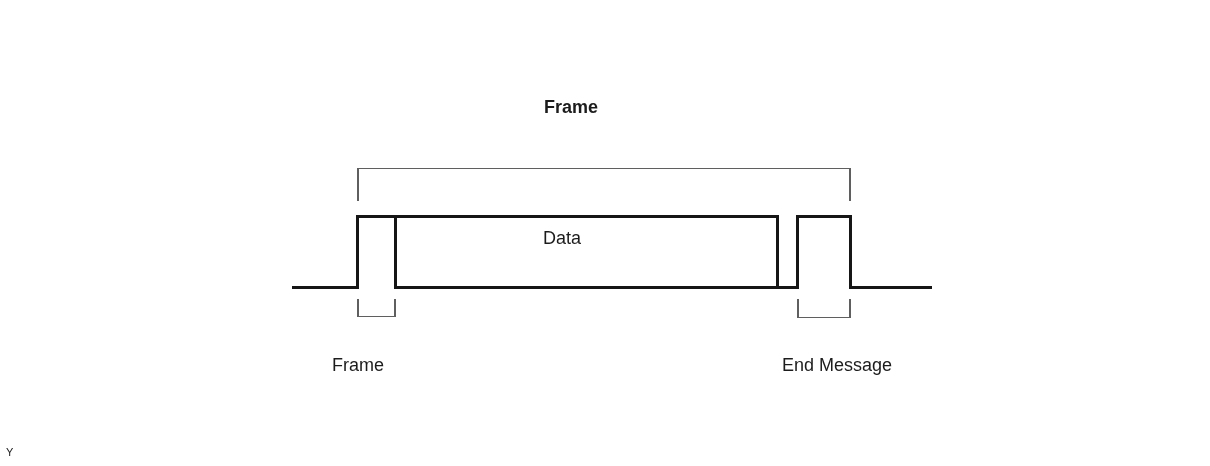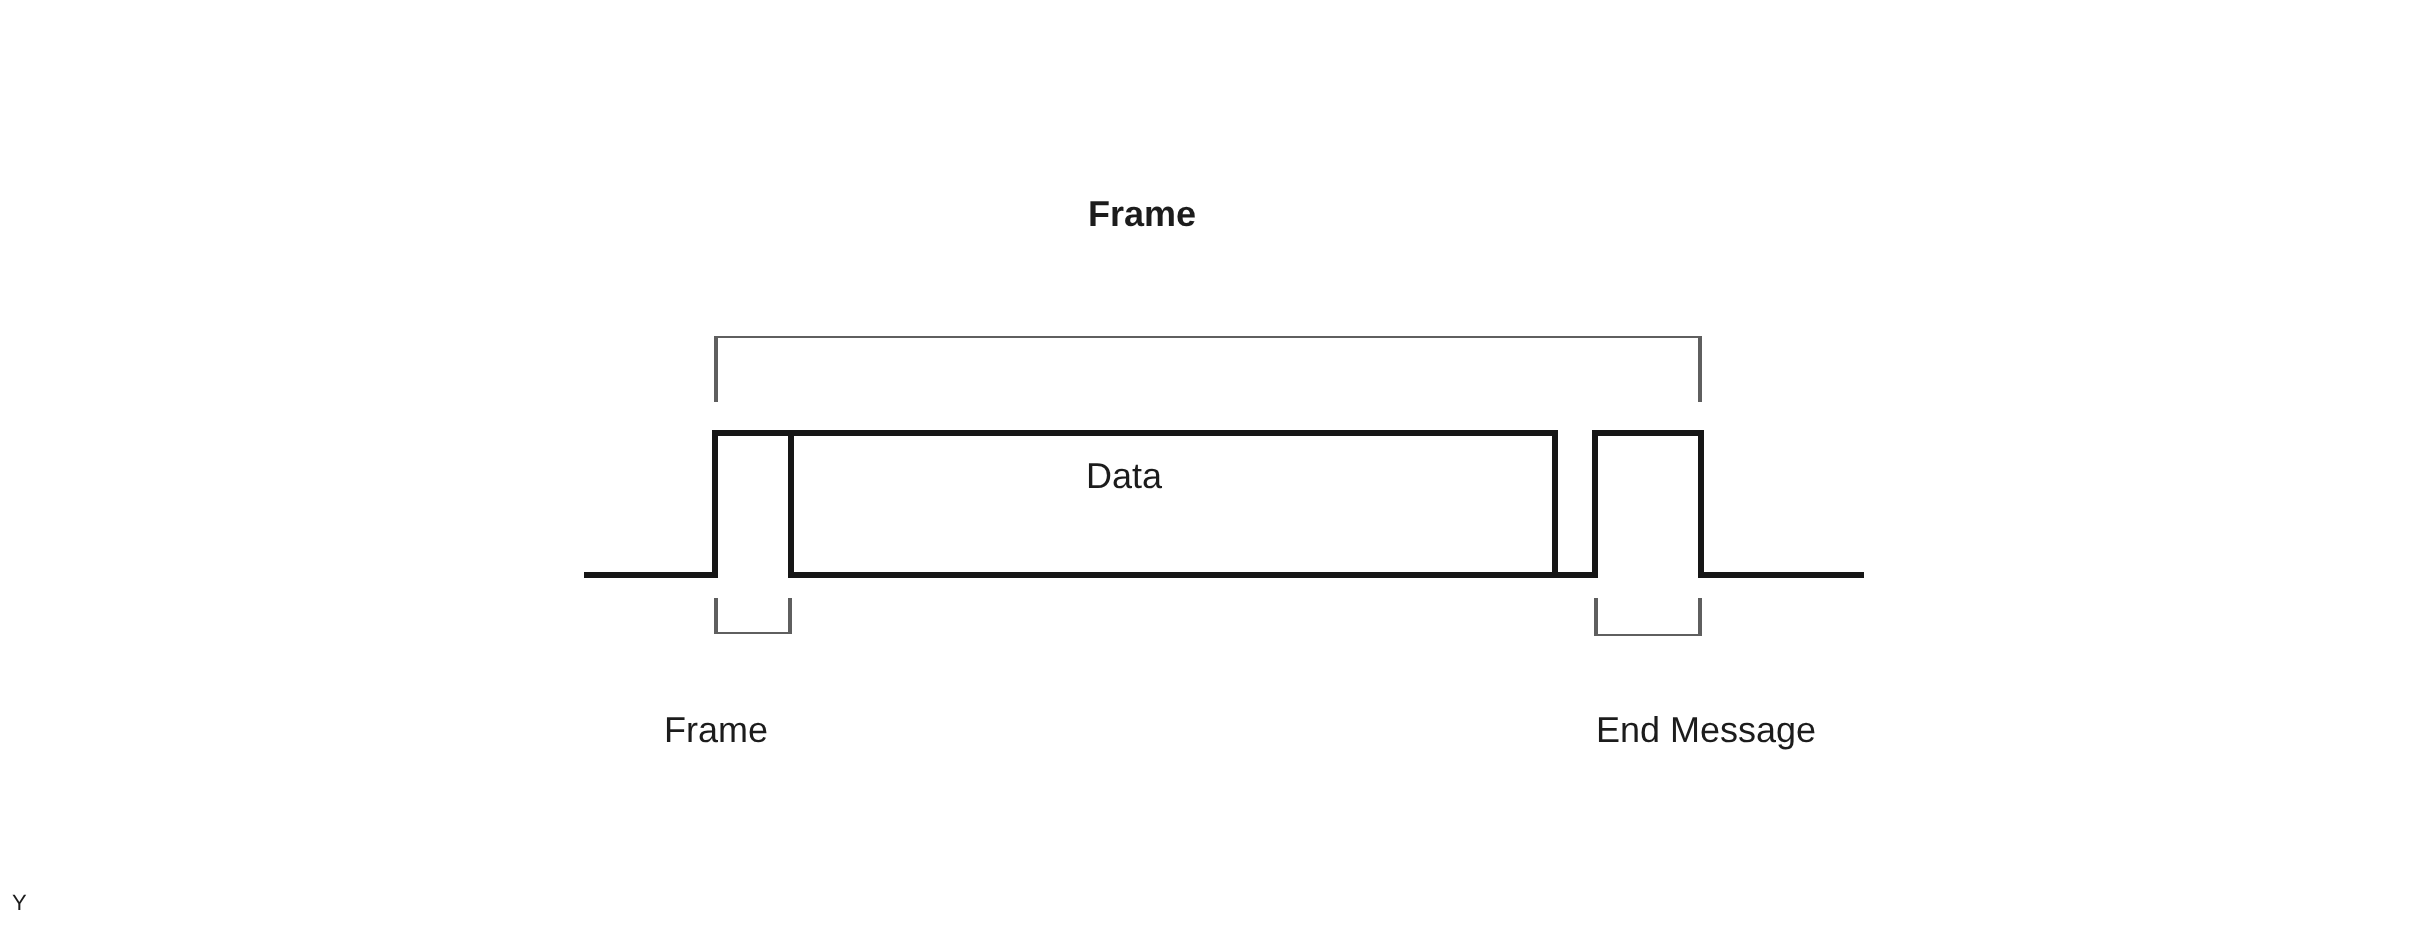--- a/index.html
+++ b/index.html
@@ -35,21 +35,21 @@
   }
 </style>
 </head>
 <body>
 
 <div class="canvas">
 
   <div class="lbl" style="left:544px; top:96px;font-weight:bold;">Frame</div>
   <div class="lbl" style="left:543px; top:227px;">Data</div>
   <div class="lbl" style="left:332px; top:354px;">Frame</div>
-  <div class="lbl" style="left:782px; top:354px;margin-left:16px;">End Message</div>
+  <div class="lbl" style="left:782px; top:354px;">End Message</div>
   <div class="lbl small" style="left:6px; top:446px;">Y</div>
 
   <div class="ln thin" style="left:357px; top:168px; width:494px; height:1px;"></div>
   <div class="ln thin" style="left:357px; top:168px; width:2px; height:33px;"></div>
   <div class="ln thin" style="left:849px; top:168px; width:2px; height:33px;"></div>
 
   <div class="ln" style="left:292px; top:286px; width:65px; height:3px;"></div>
   <div class="ln" style="left:356px; top:215px; width:3px; height:74px;"></div>
   <div class="ln" style="left:356px; top:215px; width:423px; height:3px;"></div>
   <div class="ln" style="left:394px; top:215px; width:3px; height:74px;"></div>

